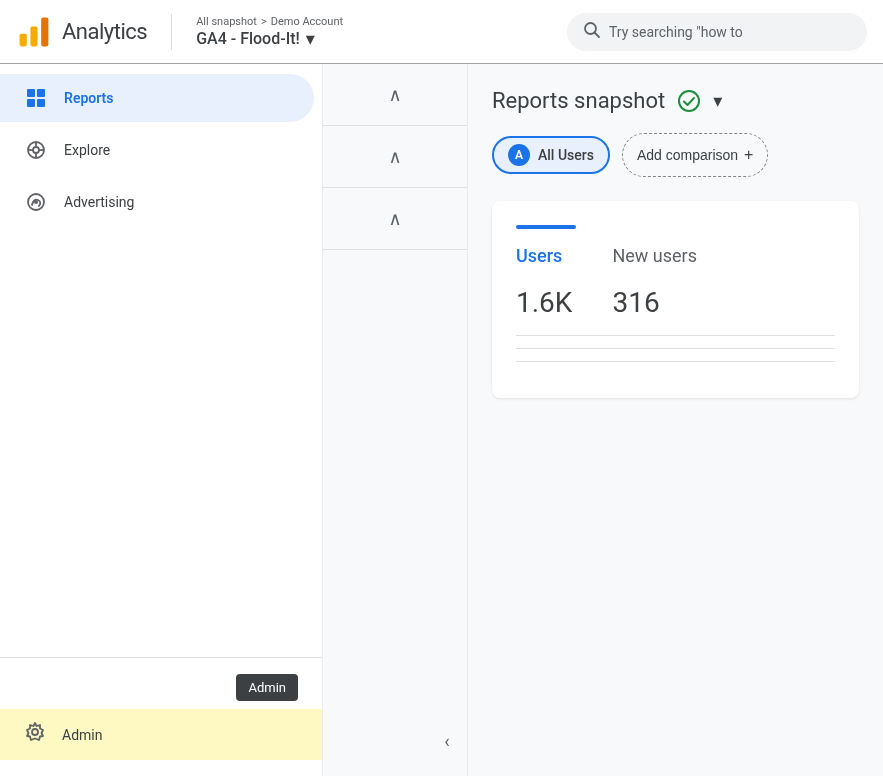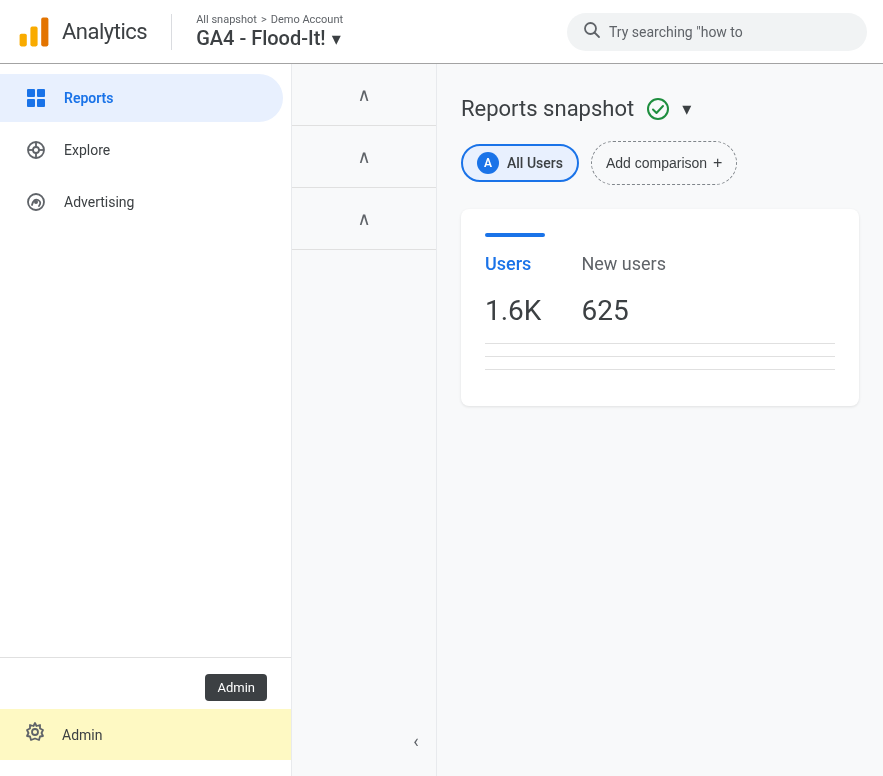--- a/index.html
+++ b/index.html
@@ -69,21 +69,21 @@
     }
 
     .property-selector {
       display: flex;
       align-items: center;
       gap: 6px;
       cursor: pointer;
     }
 
     .property-name {
-      font-size: 20px;
+      font-size: 16px;
       font-weight: 500;
       color: #3c4043;
     }
 
     .dropdown-arrow {
       color: #3c4043;
       font-size: 18px;
     }
 
     .search-bar {
@@ -110,21 +110,21 @@
 
     
     .main-area {
       display: flex;
       flex: 1;
       overflow: hidden;
     }
 
     
     .sidebar {
-      width: 292px;
+      width: 323px;
       background: #fff;
       display: flex;
       flex-direction: column;
       padding: 8px 0;
       flex-shrink: 0;
       border-right: 1px solid #e8eaed;
       position: relative;
     }
 
     .nav-item {
@@ -244,21 +244,20 @@
       padding: 24px;
       overflow-y: auto;
       background: #f8f9fa;
     }
 
     .page-header {
       display: flex;
       align-items: center;
       gap: 12px;
       margin-bottom: 20px;
-      margin-top: 8px;
     }
 
     .page-title {
       font-size: 22px;
       font-weight: 400;
       color: #3c4043;
     }
 
     .verified-icon {
       display: flex;
@@ -518,21 +517,21 @@
 
     <div class="stats-card">
       <div class="blue-bar"></div>
       <div class="stats-row">
         <div class="stat-item">
           <div class="stat-label blue">Users</div>
           <div class="stat-value users-val">1.6K</div>
         </div>
         <div class="stat-item">
           <div class="stat-label gray">New users</div>
-          <div class="stat-value">625</div>
+          <div class="stat-value">316</div>
         </div>
       </div>
       <hr class="stat-divider">
       <hr class="stat-divider">
       <hr class="stat-divider">
     </div>
 
   </div>
 </div>
 

